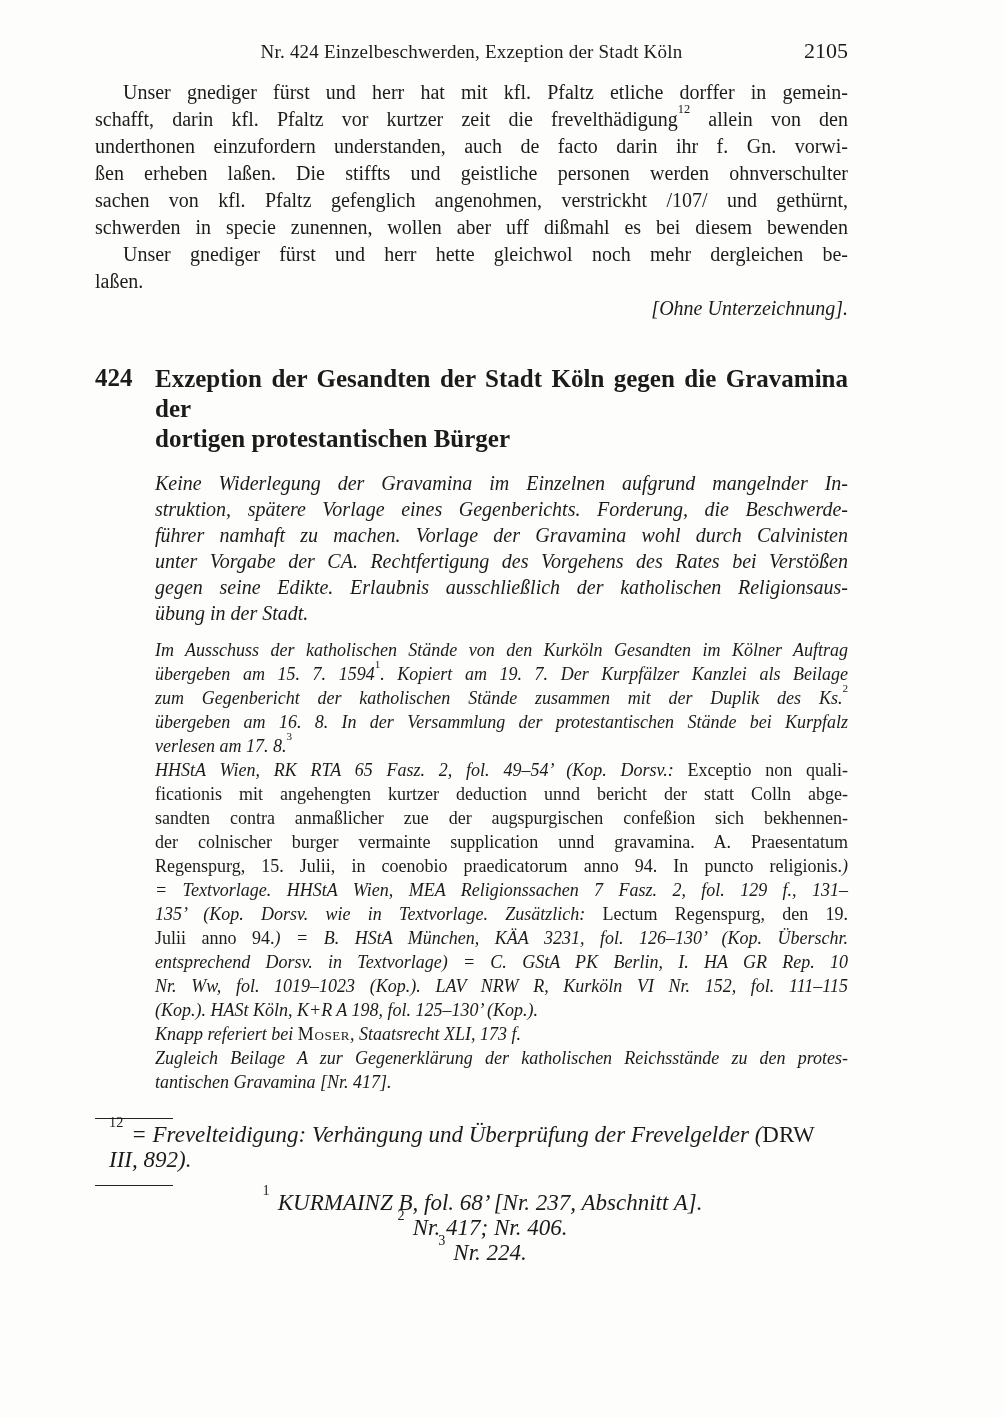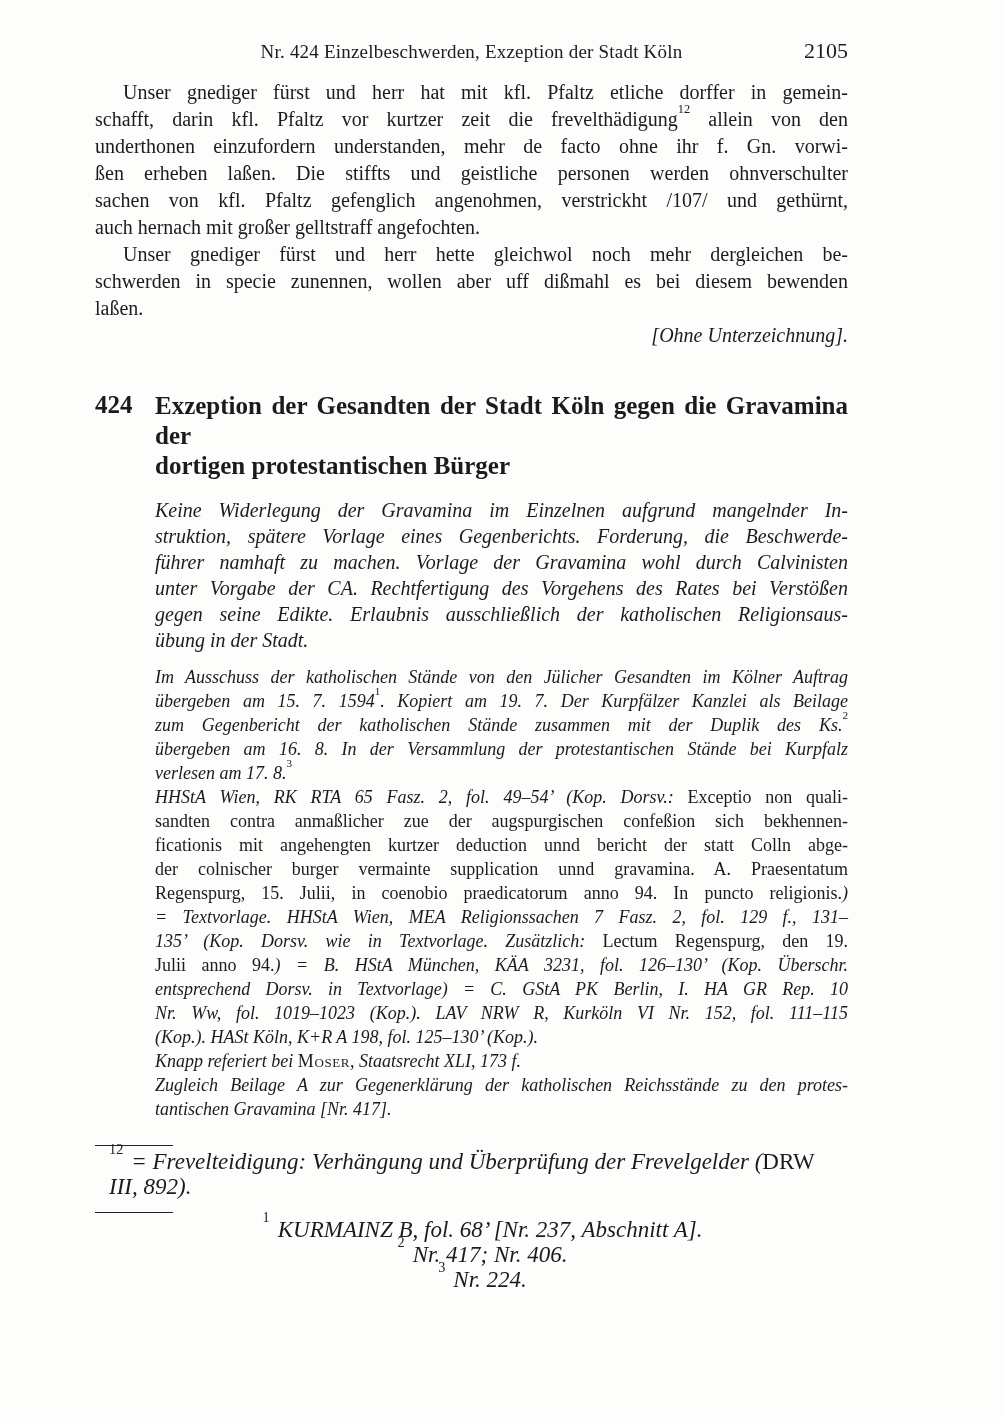--- a/index.html
+++ b/index.html
@@ -53,28 +53,27 @@
 <div class="page">
 
   <div class="pagehead">
     <div class="runhead">Nr. 424 Einzelbeschwerden, Exzeption der Stadt Köln</div>
     <div class="pagenum">2105</div>
   </div>
 
   <div class="blk-body">
       <div class="ln just ind"><span>Unser gnediger fürst und herr hat mit kfl. Pfaltz etliche dorffer in gemein-</span></div>
       <div class="ln just"><span>schafft, darin kfl. Pfaltz vor kurtzer zeit die frevelthädigung</span><sup>12</sup><span> allein von den</span></div>
-      <div class="ln just"><span>underthonen einzufordern understanden, mehr de facto ohne ihr f. Gn. vorwi-</span></div>
+      <div class="ln just"><span>underthonen einzufordern understanden, auch de facto darin ihr f. Gn. vorwi-</span></div>
       <div class="ln just"><span>ßen erheben laßen. Die stiffts und geistliche personen werden ohnverschulter</span></div>
       <div class="ln just"><span>sachen von kfl. Pfaltz gefenglich angenohmen, verstrickht /107/ und gethürnt,</span></div>
-      <div class="ln"><span>auch hernach mit großer gelltstraff angefochten.</span></div>
     </div>
   <div class="blk-body" style="margin-top:0">
+      <div class="ln just"><span>schwerden in specie zunennen, wollen aber uff dißmahl es bei diesem bewenden</span></div>
       <div class="ln just ind"><span>Unser gnediger fürst und herr hette gleichwol noch mehr dergleichen be-</span></div>
-      <div class="ln just"><span>schwerden in specie zunennen, wollen aber uff dißmahl es bei diesem bewenden</span></div>
       <div class="ln"><span>laßen.</span></div>
     </div>
   <div class="blk-sig">
       <div class="ln ind"><span class="it">[Ohne Unterzeichnung].</span></div>
     </div>
 
   <div class="docheading">
     <div class="docnum">424</div>
     <div class="doctitle">
         <div class="ln just"><span>Exzeption der Gesandten der Stadt Köln gegen die Gravamina der</span></div>
@@ -85,31 +84,31 @@
   <div class="blk-summary">
       <div class="ln just"><span>Keine Widerlegung der Gravamina im Einzelnen aufgrund mangelnder In-</span></div>
       <div class="ln just"><span>struktion, spätere Vorlage eines Gegenberichts. Forderung, die Beschwerde-</span></div>
       <div class="ln just"><span>führer namhaft zu machen. Vorlage der Gravamina wohl durch Calvinisten</span></div>
       <div class="ln just"><span>unter Vorgabe der CA. Rechtfertigung des Vorgehens des Rates bei Verstößen</span></div>
       <div class="ln just"><span>gegen seine Edikte. Erlaubnis ausschließlich der katholischen Religionsaus-</span></div>
       <div class="ln"><span>übung in der Stadt.</span></div>
     </div>
 
   <div class="blk-kopf">
-      <div class="ln just"><span>Im Ausschuss der katholischen Stände von den Jülicher Gesandten im Kölner Auftrag</span></div>
+      <div class="ln just"><span>Im Ausschuss der katholischen Stände von den Kurköln Gesandten im Kölner Auftrag</span></div>
       <div class="ln just"><span>übergeben am 15. 7. 1594</span><sup>1</sup><span>. Kopiert am 19. 7. Der Kurpfälzer Kanzlei als Beilage</span></div>
       <div class="ln just"><span>zum Gegenbericht der katholischen Stände zusammen mit der Duplik des Ks.</span><sup>2</sup></div>
       <div class="ln just"><span>übergeben am 16. 8. In der Versammlung der protestantischen Stände bei Kurpfalz</span></div>
       <div class="ln"><span>verlesen am 17. 8.</span><sup>3</sup></div>
     </div>
 
   <div class="blk-refs">
       <div class="ln just"><span class="it">HHStA Wien, RK RTA 65 Fasz. 2, fol. 49–54’ (Kop. Dorsv.: </span><span class="rm">Exceptio non quali-</span></div>
+      <div class="ln just"><span class="rm">ficationis mit angehengten kurtzer deduction unnd bericht der statt Colln abge-</span></div>
       <div class="ln just"><span class="rm">sandten contra anmaßlicher zue der augspurgischen confeßion sich bekhennen-</span></div>
-      <div class="ln just"><span class="rm">ficationis mit angehengten kurtzer deduction unnd bericht der statt Colln abge-</span></div>
       <div class="ln just"><span class="rm">der colnischer burger vermainte supplication unnd gravamina. A. Praesentatum</span></div>
       <div class="ln just"><span class="rm">Regenspurg, 15. Julii, in coenobio praedicatorum anno 94. In puncto religionis.</span><span class="it">)</span></div>
       <div class="ln just"><span class="it">= Textvorlage. HHStA Wien, MEA Religionssachen 7 Fasz. 2, fol. 129 f., 131–</span></div>
       <div class="ln just"><span class="it">135’ (Kop. Dorsv. wie in Textvorlage. Zusätzlich: </span><span class="rm">Lectum Regenspurg, den 19.</span></div>
       <div class="ln just"><span class="rm">Julii anno 94.</span><span class="it">) = B. HStA München, KÄA 3231, fol. 126–130’ (Kop. Überschr.</span></div>
       <div class="ln just"><span class="it">entsprechend Dorsv. in Textvorlage) = C. GStA PK Berlin, I. HA GR Rep. 10</span></div>
       <div class="ln just"><span class="it">Nr. Ww, fol. 1019–1023 (Kop.). LAV NRW R, Kurköln VI Nr. 152, fol. 111–115</span></div>
       <div class="ln"><span class="it">(Kop.). HASt Köln, K+R A 198, fol. 125–130’ (Kop.).</span></div>
       <div class="ln"><span class="it">Knapp referiert bei </span><span class="sc">Moser</span><span class="it">, Staatsrecht XLI, 173 f.</span></div>
       <div class="ln just"><span class="it">Zugleich Beilage A zur Gegenerklärung der katholischen Reichsstände zu den protes-</span></div>

